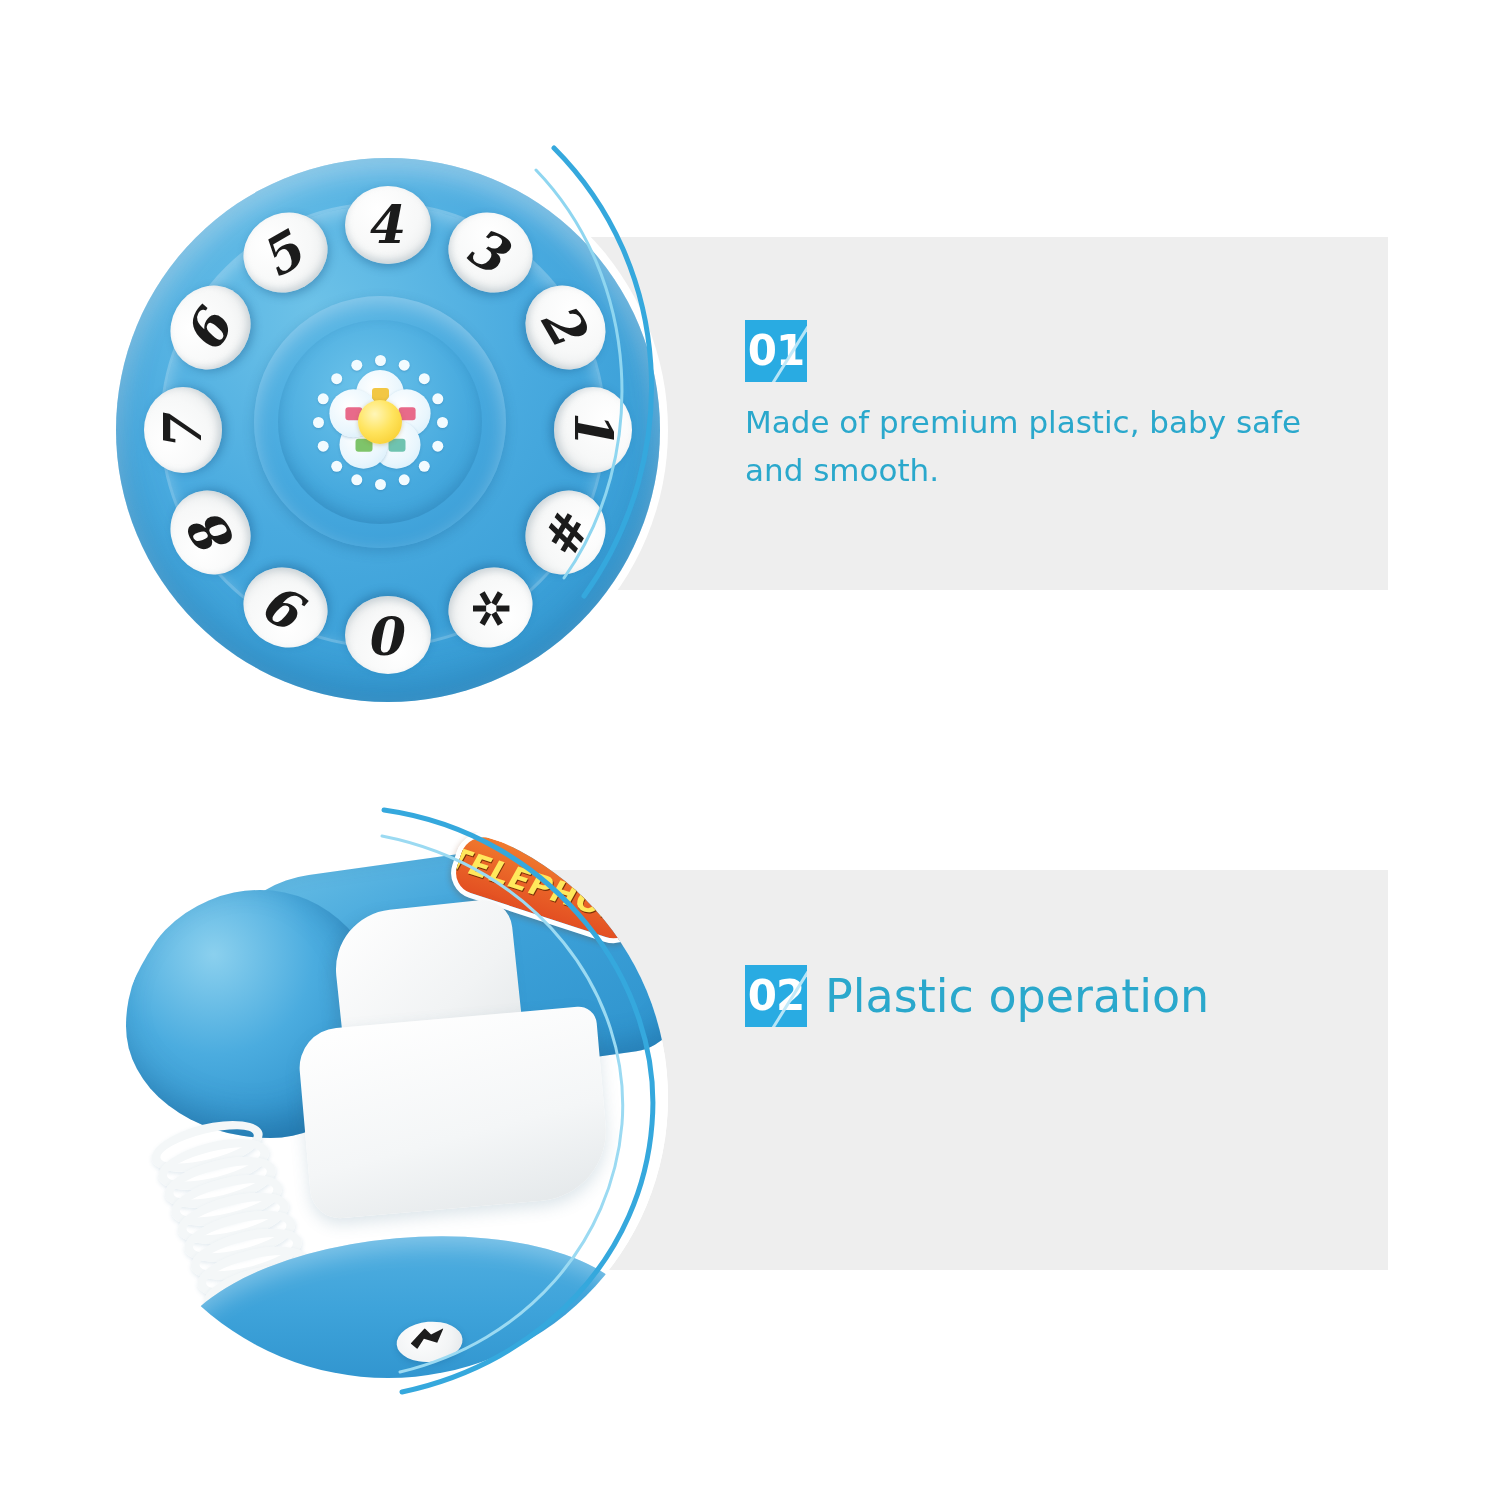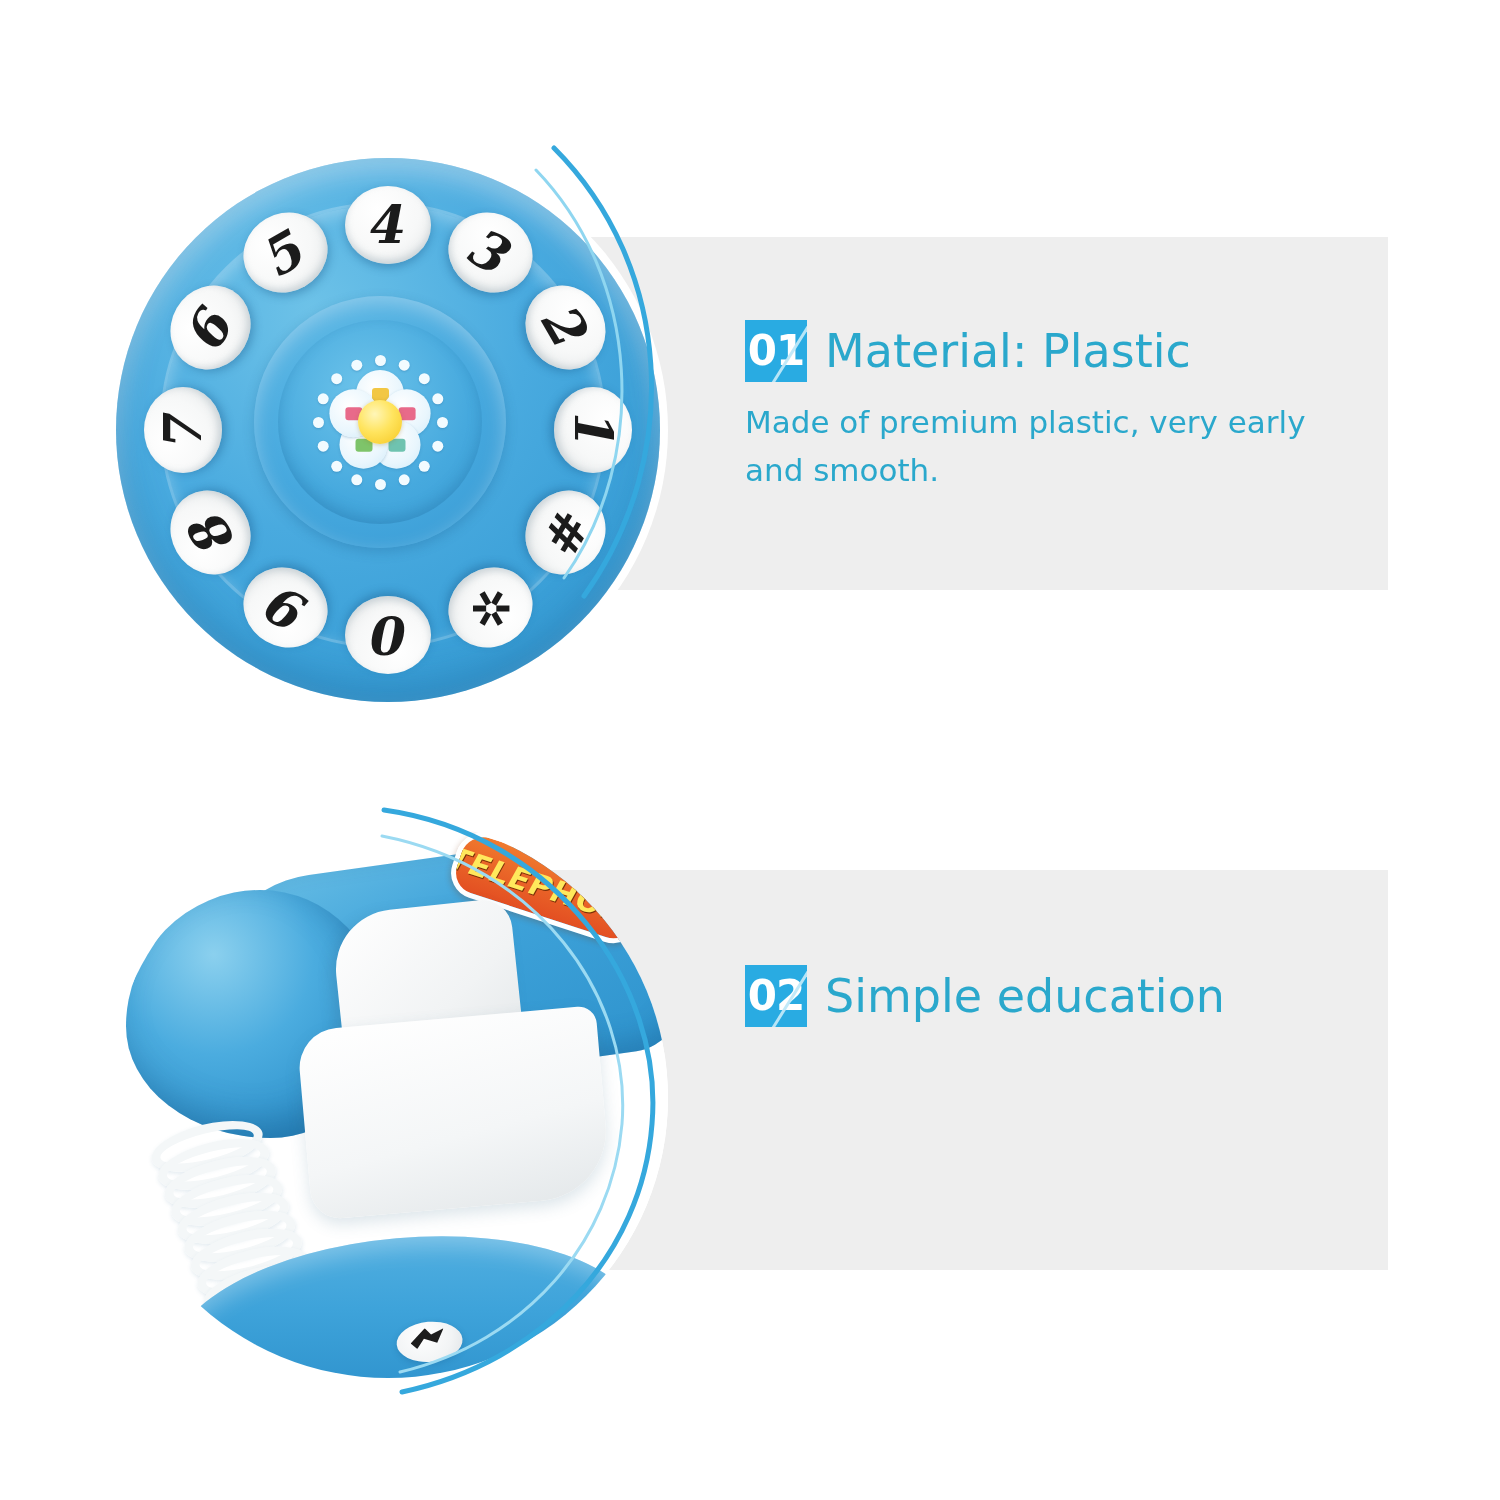--- a/index.html
+++ b/index.html
@@ -443,23 +443,22 @@
         <path d="M 452 44 C 556 152 566 330 480 452" fill="none" stroke="#8fd6f0" stroke-width="3" stroke-linecap="round"></path>
       </svg>
     </div>
 
     <div class="text-col">
       <div class="head-row">
         <div class="badge">
           <div class="num">01</div>
           <div class="slash"></div>
         </div>
-        <div class="headline">Material: Plastic</div>
       </div>
-      <div class="body-text">Made of premium plastic, very early and smooth.</div>
+      <div class="body-text">Made of premium plastic, baby safe and smooth.</div>
     </div>
   </div>
 
   <div class="feature" id="feature-2">
 
     <div class="panel"></div>
 
     <div class="photo-wrap">
       <div class="photo-circle">
         <div class="ph-bg"></div>
@@ -498,18 +497,18 @@
         <path d="M 298 42 C 452 72 548 200 538 330 C 528 448 442 548 316 578" fill="none" stroke="#9bdaf2" stroke-width="3" stroke-linecap="round"></path>
       </svg>
     </div>
 
     <div class="text-col">
       <div class="head-row">
         <div class="badge">
           <div class="num">02</div>
           <div class="slash"></div>
         </div>
-        <div class="headline">Simple education</div>
+        <div class="headline">Plastic operation</div>
       </div>
     </div>
   </div>
 
 </div>
 
 </body></html>

